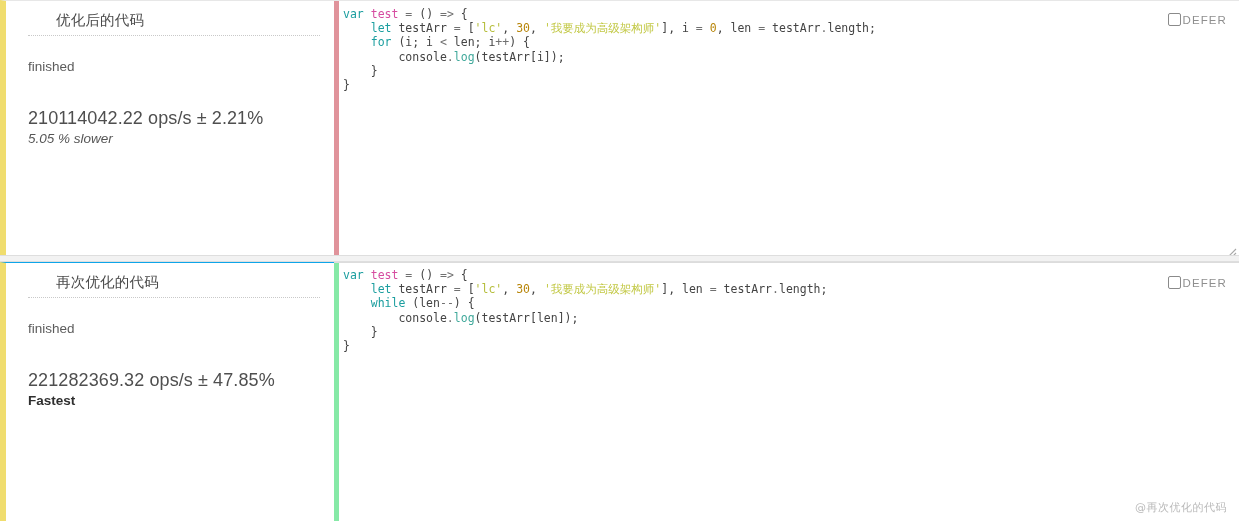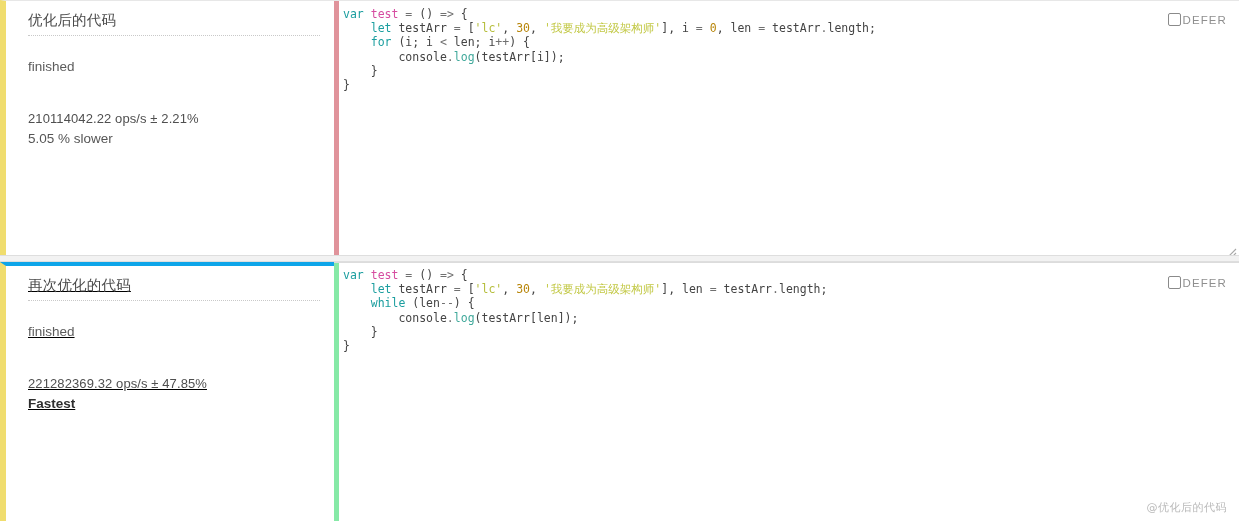--- a/index.html
+++ b/index.html
@@ -37,57 +37,59 @@
   .info-col {
     position: relative;
     width: 334px;
     box-sizing: border-box;
     background: #ffffff;
     border-left: 6px solid #f0dd6e;
     border-top: 1px solid #e7e7e7;
     padding: 0;
     flex: 0 0 334px;
   }
-  .second .info-col { border-top: 4px solid #0ea5e9; text-decoration: underline; }
+  .second .info-col { border-top: 1px solid #0ea5e9; }
 
   .title-wrap {
     margin: 5px 14px 0 22px;
     padding: 4px 0 5px 0;
     border-bottom: 1px dotted #c9c9c9;
   }
   .case-title {
     font-size: 14.5px;
     color: #4a4a4a;
     line-height: 20px;
     letter-spacing: 0.2px;
+    margin-left: 28px;
   }
 
   .status {
     margin: 22px 0 0 22px;
     font-size: 13.5px;
     color: #5c5c5c;
     line-height: 17px;
   }
 
   .result {
     margin: 34px 0 0 22px;
   }
   .ops {
-    font-size: 13px;
+    font-size: 18px;
     color: #4f4f4f;
     line-height: 19px;
     letter-spacing: 0.1px;
   }
   .rank {
     font-size: 13.5px;
     line-height: 20px;
     margin-top: 1px;
     color: #3d3d3d;
   }
   .rank.slower {
+    font-style: italic;
     color: #555555;
   }
   .rank.fastest {
     font-weight: bold;
     color: #2f2f2f;
   }
 
   
   .code-col {
     position: relative;
@@ -253,14 +255,14 @@
     }
 }</pre>
       </div>
       <div class="defer-wrap">
         <span class="defer-box"></span>
         <span class="defer-label">DEFER</span>
       </div>
     </div>
   </section>
 
-  <div class="watermark">@优化后的代码</div>
+  <div class="watermark">@再次优化的代码</div>
 </div>
 
 </body></html>

